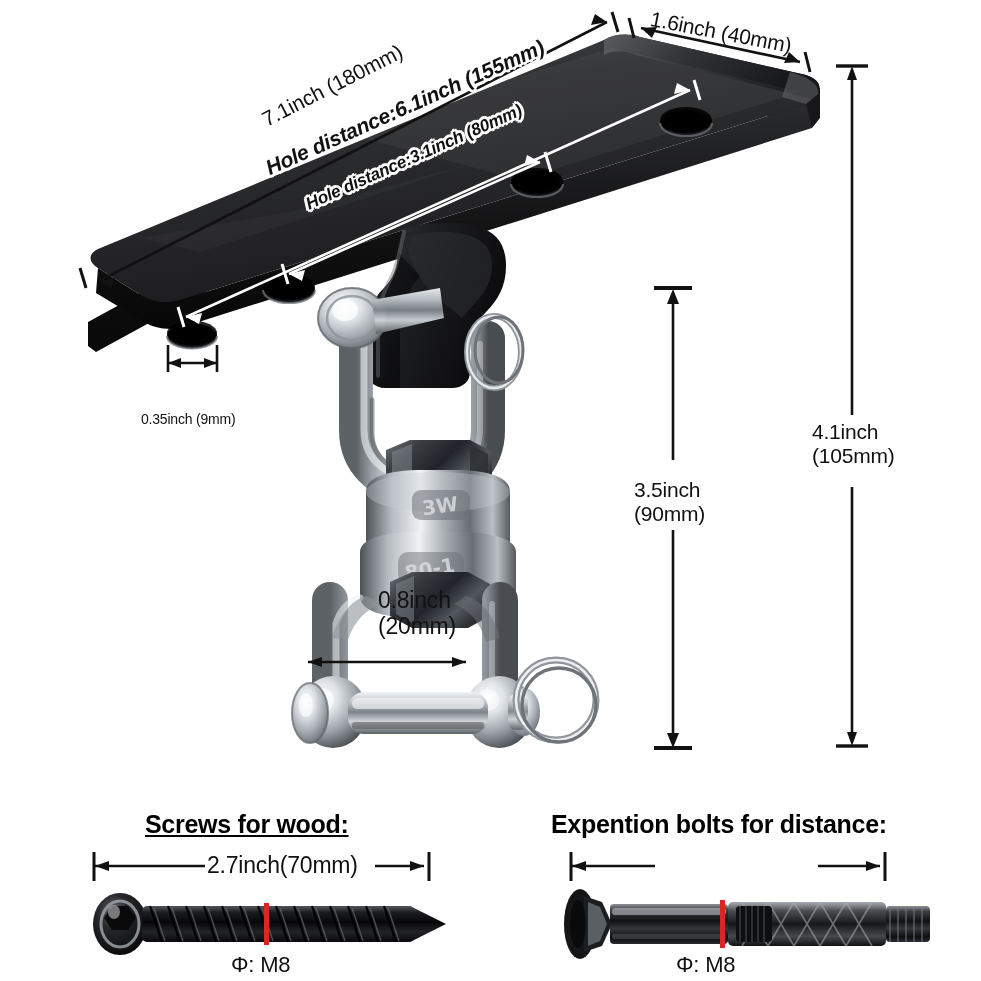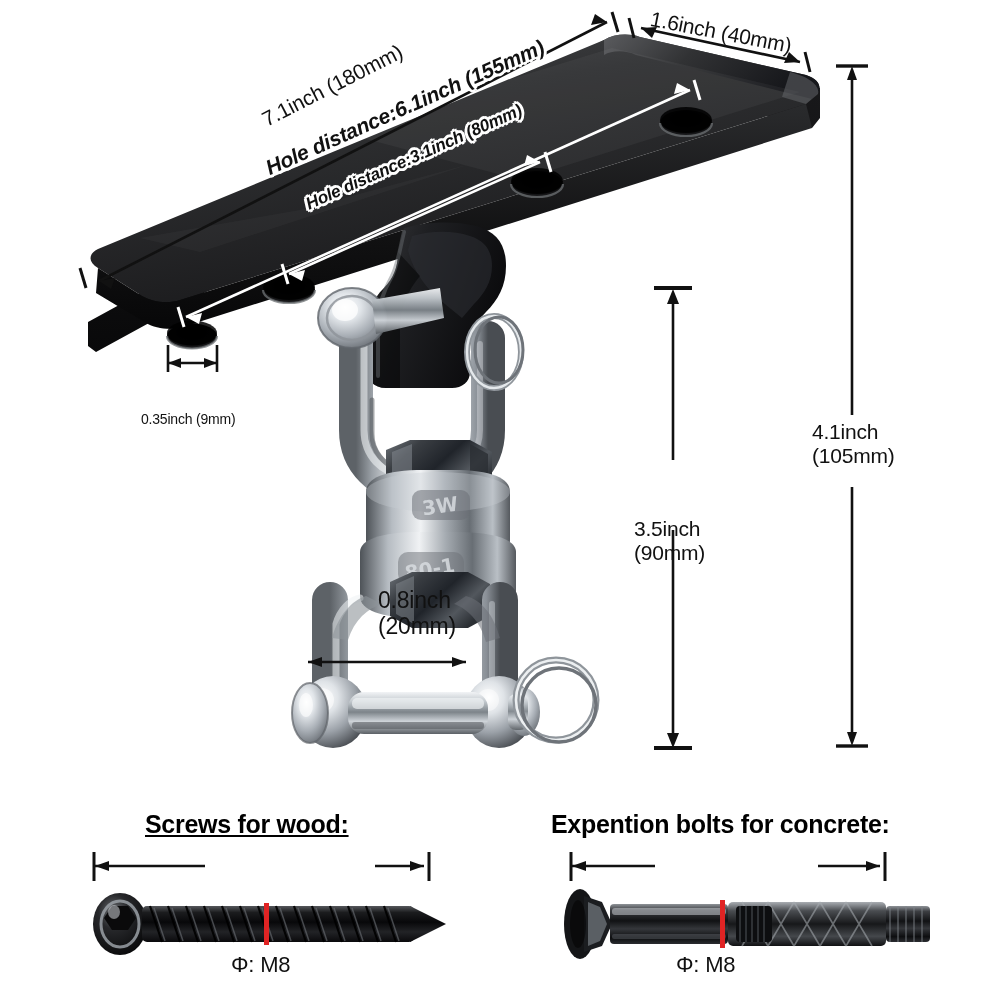--- a/index.html
+++ b/index.html
@@ -442,31 +442,32 @@
   <div class="lbl dimtext" style="left:258px;top:110px;transform:rotate(-27deg);transform-origin:left top;font-size:21px;">7.1inch (180mm)</div>
 
   <div class="lbl dimtext" style="left:653px;top:7px;transform:rotate(11deg);transform-origin:left top;font-size:21px;">1.6inch (40mm)</div>
 
   <div class="lbl white-out rot-plate" style="left:262px;top:158px;transform:rotate(-24deg);transform-origin:left top;font-size:21px;">Hole distance:6.1inch (155mm)</div>
 
   <div class="lbl white-out rot-plate" style="left:303px;top:196px;transform:rotate(-24deg);transform-origin:left top;font-size:17px;">Hole distance:3.1inch (80mm)</div>
 
   <div class="lbl dimtext" style="left:141px;top:379px;font-size:14px;margin-top:33px;">0.35inch (9mm)</div>
 
-  <div class="lbl dimtext center" style="left:634px;top:478px;font-size:21px;margin-top:39px;">
+  <div class="lbl dimtext center" style="left:634px;top:478px;font-size:21px;">
     <span>3.5inch<br>(90mm)</span>
   </div>
 
   <div class="lbl dimtext center" style="left:812px;top:420px;font-size:21px;">
     <span>4.1inch<br>(105mm)</span>
   </div>
 
   <div class="lbl dimtext center" style="left:378px;top:588px;font-size:23px;">
     <span>0.8inch<br>(20mm)</span>
   </div>
 
   <div class="lbl heading" style="left:145px;top:810px;text-decoration:underline;">Screws for wood:</div>
+  <div class="lbl dimtext" style="left:207px;top:853px;font-size:23px;">2.7inch(70mm)</div>
   <div class="lbl dimtext" style="left:231px;top:953px;font-size:22px;">Φ: M8</div>
 
-  <div class="lbl heading" style="left:551px;top:810px;">Expention bolts for concrete:</div>
+  <div class="lbl heading" style="left:551px;top:810px;">Expention bolts for distance:</div>
   <div class="lbl dimtext" style="left:676px;top:953px;font-size:22px;">Φ: M8</div>
 
 </div>
 
 </body></html>

